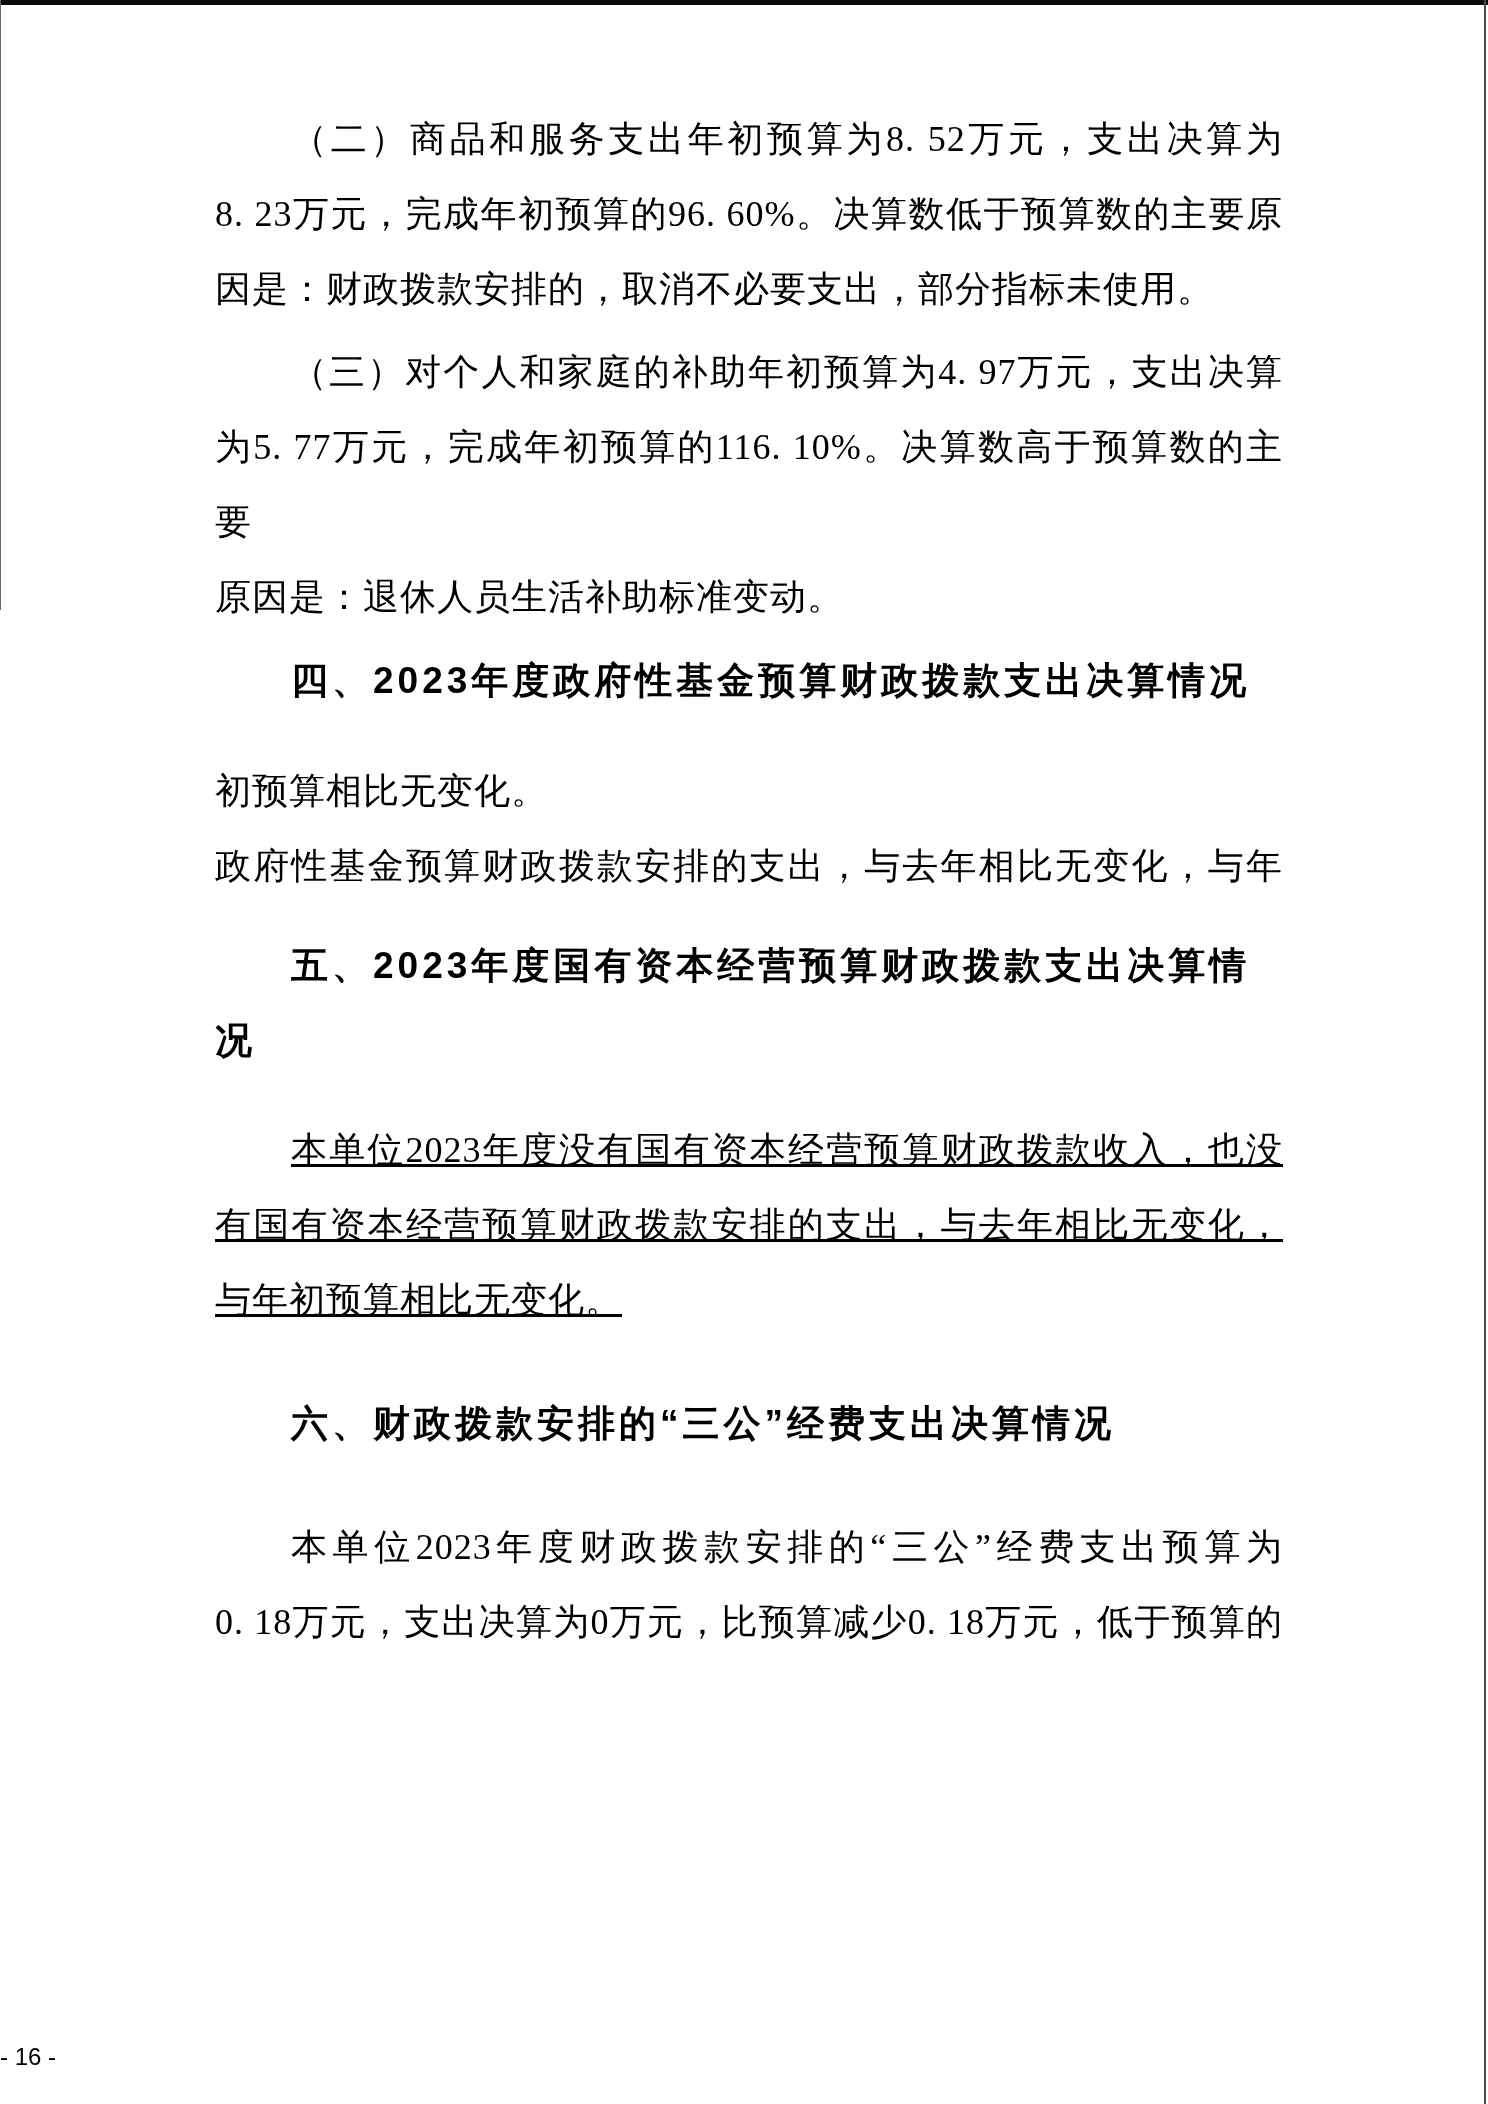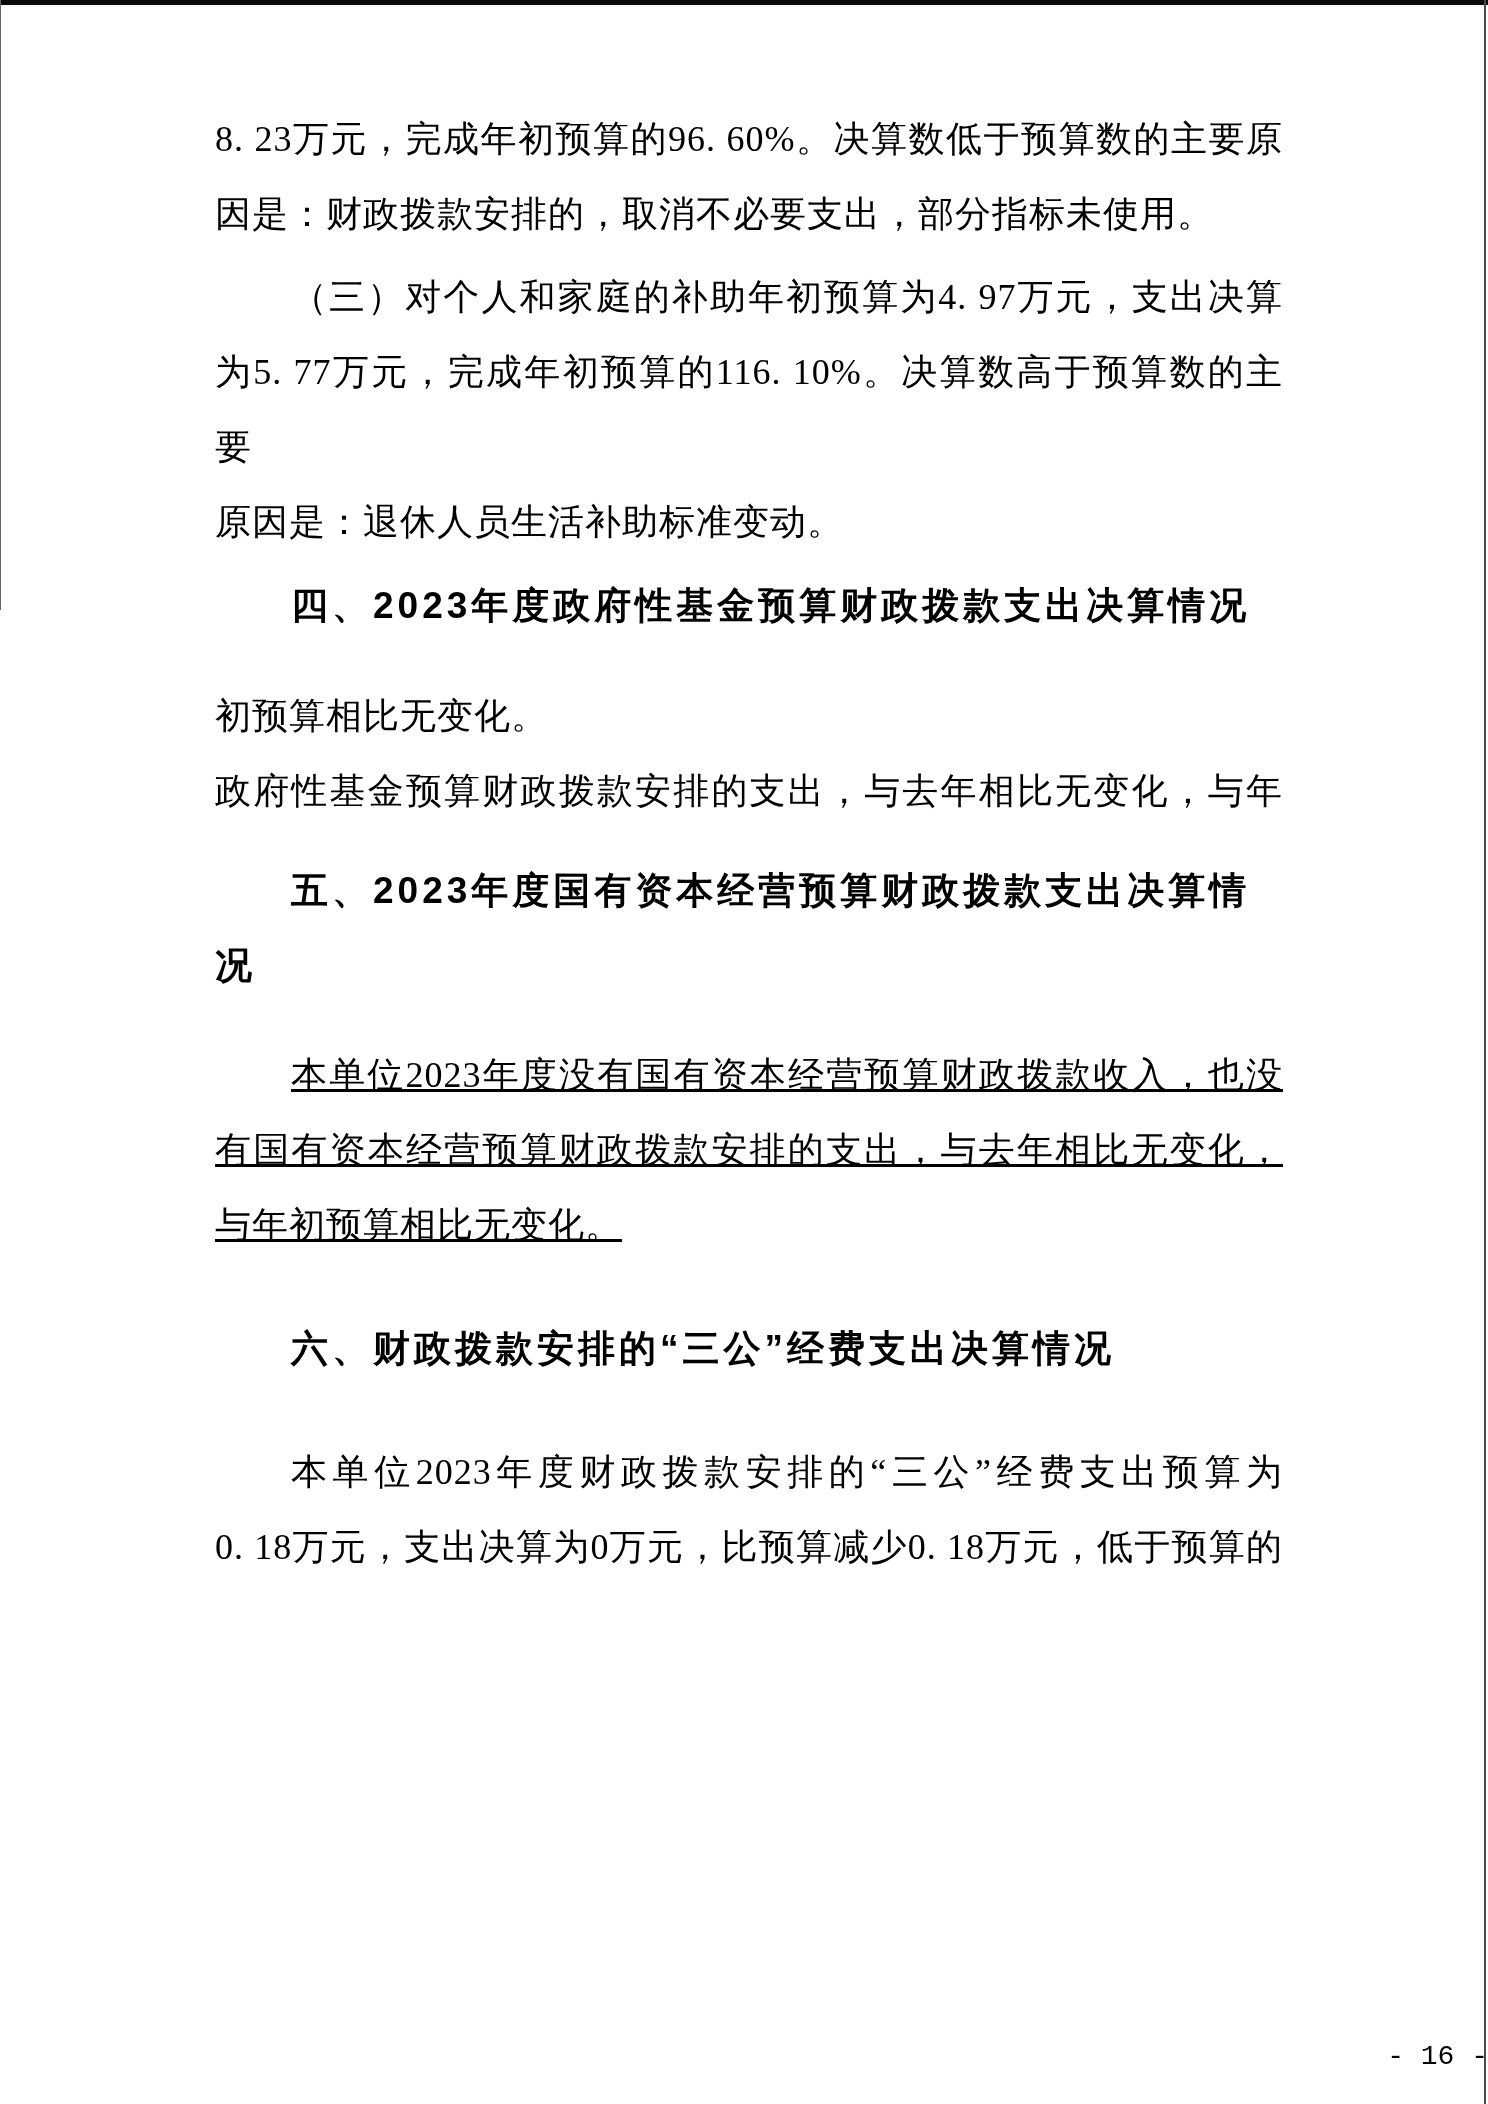--- a/index.html
+++ b/index.html
@@ -65,37 +65,38 @@
     font-size: 37px;
     line-height: 75px;
     letter-spacing: 4px;
     text-indent: 76px;
   }
   #page-number {
     position: absolute;
     top: 2038px;
     left: 0;
     width: 100%;
-    text-align: right;
-    font-family: Liberation Mono, monospace;
-    font-size: 28px;
+    text-align: left;
+    font-family: Liberation Sans, sans-serif;
+    font-size: 24px;
     line-height: 38px;
     color: #000000;
   }
 </style>
 </head>
 <body>
 
 <div id="page">
   <div class="edge-top"></div>
   <div class="edge-left"></div>
   <div class="edge-right"></div>
 
   <div id="doc-content">
       <div class="block">
+        <div class="line indent just">（二）商品和服务支出年初预算为8. 52万元，支出决算为</div>
         <div class="line just">8. 23万元，完成年初预算的96. 60%。决算数低于预算数的主要原</div>
         <div class="line">因是：财政拨款安排的，取消不必要支出，部分指标未使用。</div>
       </div>
       <div class="block">
         <div class="line indent just">（三）对个人和家庭的补助年初预算为4. 97万元，支出决算</div>
         <div class="line just">为5. 77万元，完成年初预算的116. 10%。决算数高于预算数的主要</div>
         <div class="line">原因是：退休人员生活补助标准变动。</div>
       </div>
       <div class="block">
         <div class="heading-line">四、2023年度政府性基金预算财政拨款支出决算情况</div>

